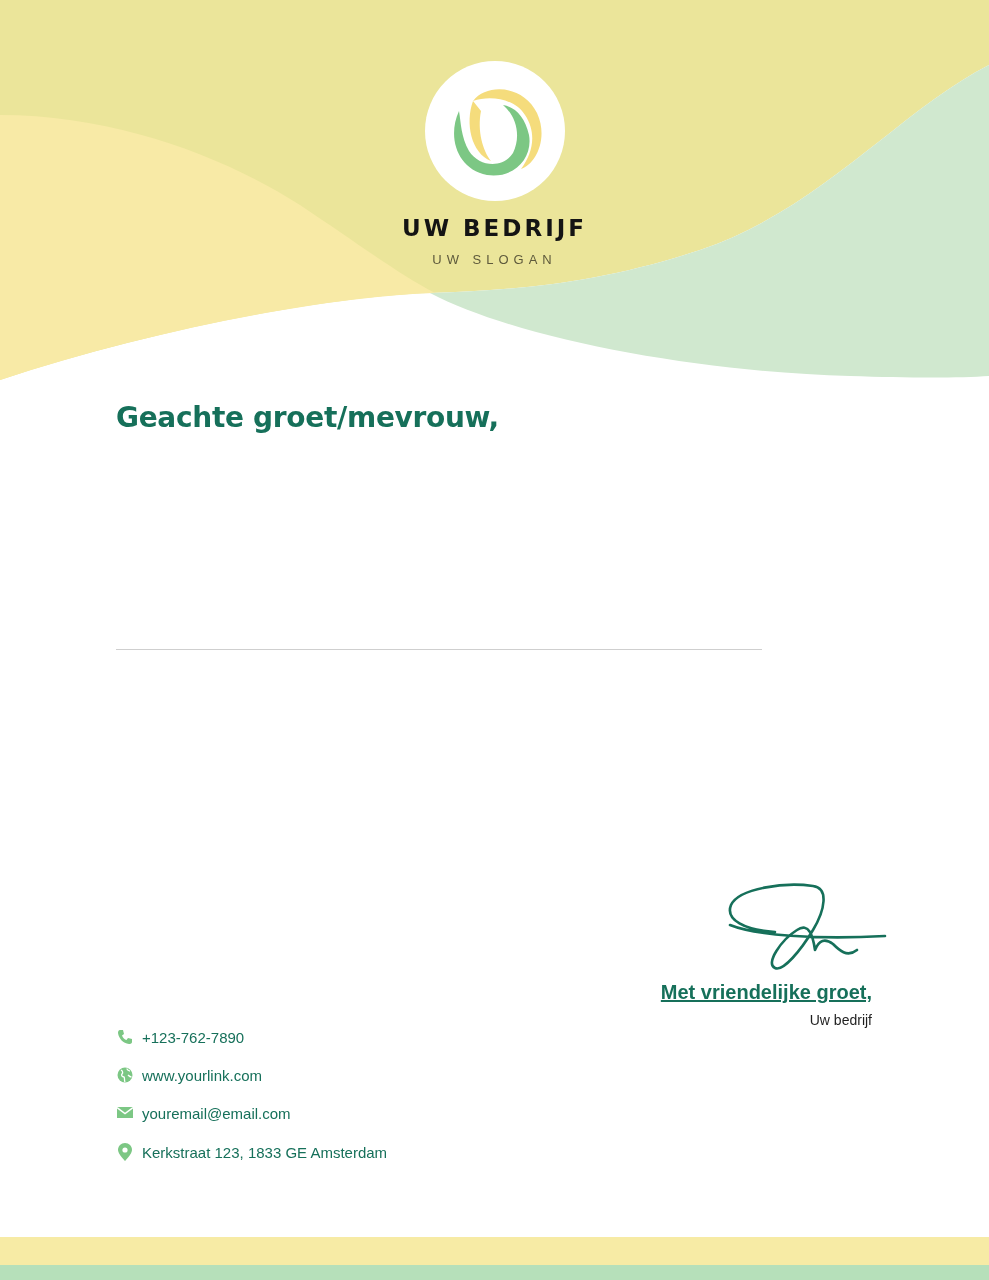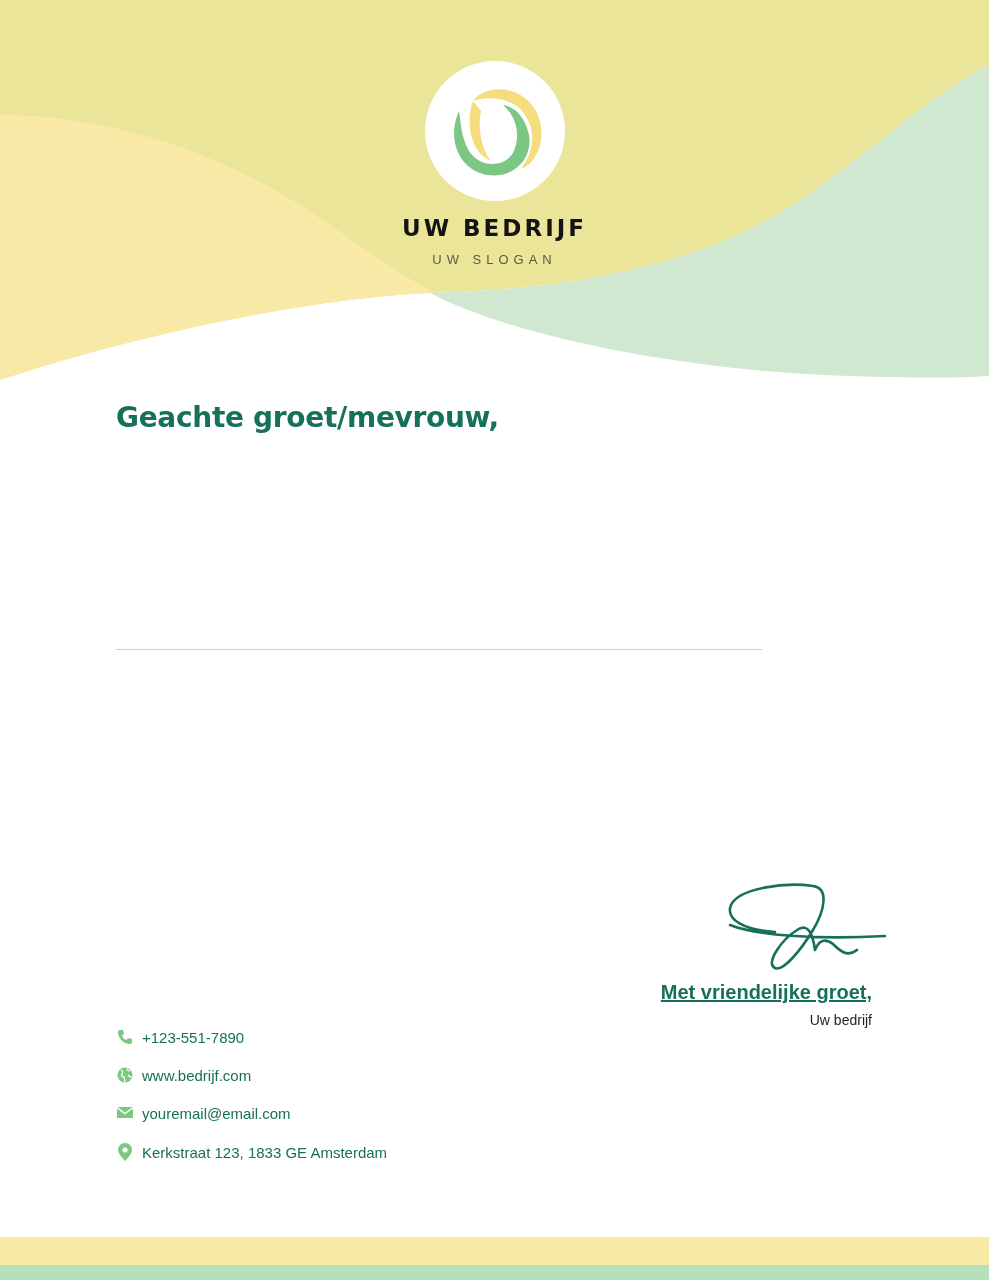--- a/index.html
+++ b/index.html
@@ -87,31 +87,31 @@
 
 <div class="closing">Met vriendelijke groet,</div>
 <div class="closing-name">Uw bedrijf</div>
 
 <div class="contact" style="top:1028px;">
   <span class="icon">
     <svg width="16" height="16" viewBox="0 0 16 16">
         <path d="M3,1 L6,1 L7,5 L5,6.5 C6,9 7.5,10.5 9.5,11 L11,9 L15,10 L15,13 C15,14.5 13.5,15 12,15 C6,14 2,10 1,4 C1,2.5 1.5,1 3,1 Z" fill="#7cc784"></path>
       </svg>
   </span>
-  <span>+123-551-7890</span>
+  <span>+123-762-7890</span>
 </div>
 
 <div class="contact" style="top:1066px;">
   <span class="icon">
     <svg width="16" height="16" viewBox="0 0 16 16">
         <circle cx="8" cy="8" r="7.5" fill="#7cc784"></circle>
         <path d="M4,3 C6,4 6,6 5,7 C4,8 5,10 7,10 C8,11 7,13 8,15 M10,1.5 C10,3 12,4 13,4 M11,8 C12,9 13,10 14.5,10" fill="none" stroke="#ffffff" stroke-width="1.3"></path>
       </svg>
   </span>
-  <span>www.bedrijf.com</span>
+  <span>www.yourlink.com</span>
 </div>
 
 <div class="contact" style="top:1104px;">
   <span class="icon">
     <svg width="16" height="14" viewBox="0 0 16 14">
         <rect x="0" y="1" width="16" height="11" fill="#7cc784"></rect>
         <path d="M0,1.5 L8,7.5 L16,1.5" fill="none" stroke="#ffffff" stroke-width="1.4"></path>
       </svg>
   </span>
   <span>youremail@email.com</span>

